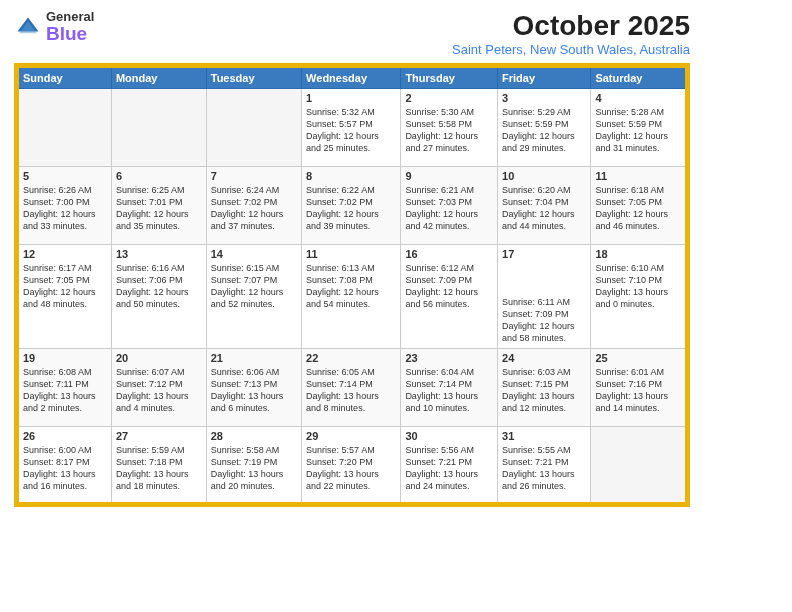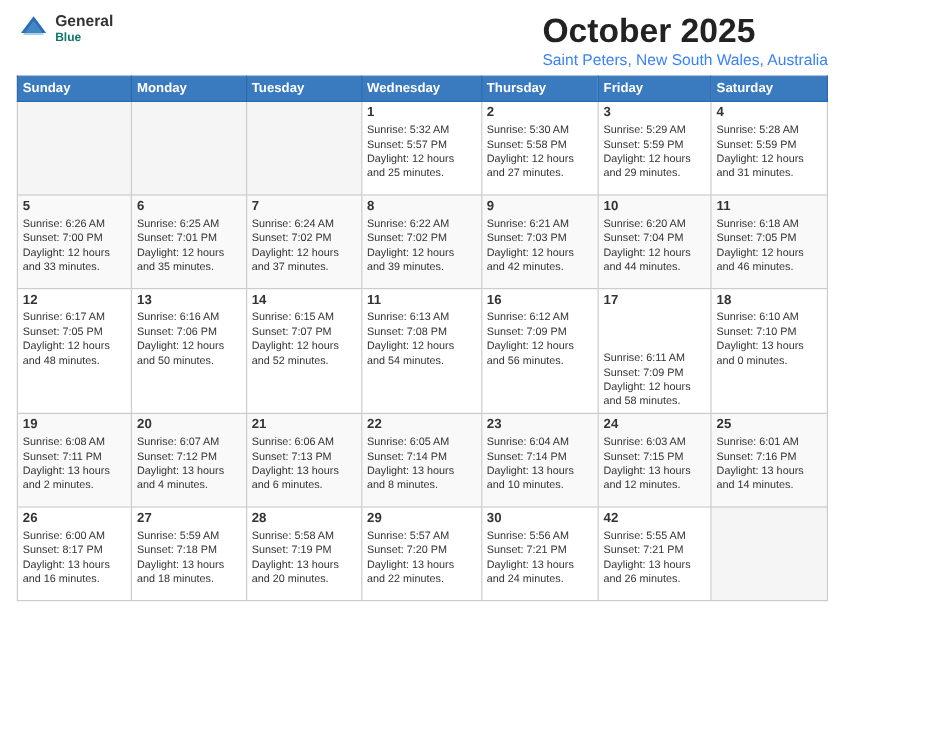--- a/index.html
+++ b/index.html
@@ -30,44 +30,44 @@
       display: flex;
       flex-direction: column;
       line-height: 1.1;
     }
     .logo-general {
       font-size: 13px;
       font-weight: bold;
       color: #333;
     }
     .logo-blue {
-      font-size: 10px;
-      font-weight: bold;
-      color: #0f766e;
+      font-size: 19px;
+      font-weight: bold;
+      color: #8b5cf6;
     }
     .logo-icon {
       width: 28px;
       height: 28px;
     }
     .title-block {
-      text-align: left;
+      text-align: right;
     }
     .month-title {
       font-size: 28px;
       font-weight: bold;
       color: #222;
     }
     .subtitle {
       font-size: 13px;
       color: #3b82f6;
     }
     .calendar {
       width: 100%;
       border-collapse: collapse;
-      border: 1px solid #eab308;
+      border: 5px solid #eab308;
     }
     .calendar th {
       background: #3a7abf;
       color: #fff;
       font-size: 11px;
       font-weight: bold;
       padding: 4px 4px;
       border: 1px solid #2a6aaf;
       text-align: left;
     }
@@ -353,21 +353,21 @@
 and 22 minutes.</div>
           </td>
           <td>
             <span class="day-num">30</span>
             <div class="cell-text" style="white-space: pre-line;">Sunrise: 5:56 AM
 Sunset: 7:21 PM
 Daylight: 13 hours
 and 24 minutes.</div>
           </td>
           <td>
-            <span class="day-num">42</span>
+            <span class="day-num">31</span>
             <div class="cell-text" style="white-space: pre-line;">Sunrise: 5:55 AM
 Sunset: 7:21 PM
 Daylight: 13 hours
 and 26 minutes.</div>
           </td>
           <td class="empty"></td>
         </tr>
       </tbody>
   </table>
 </div>

